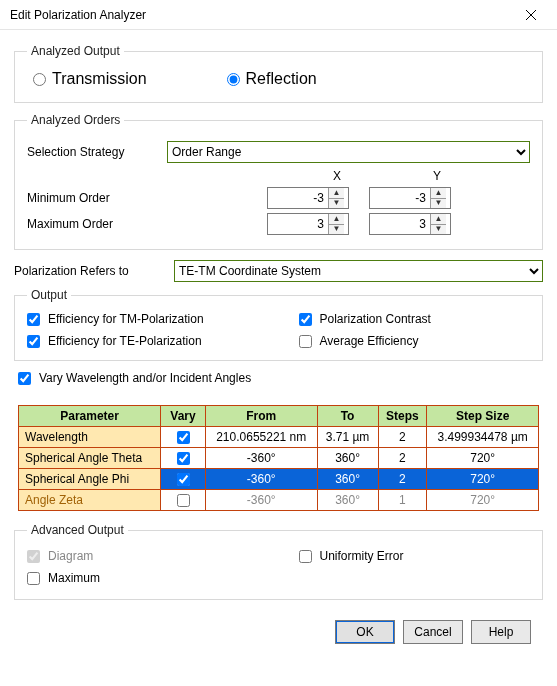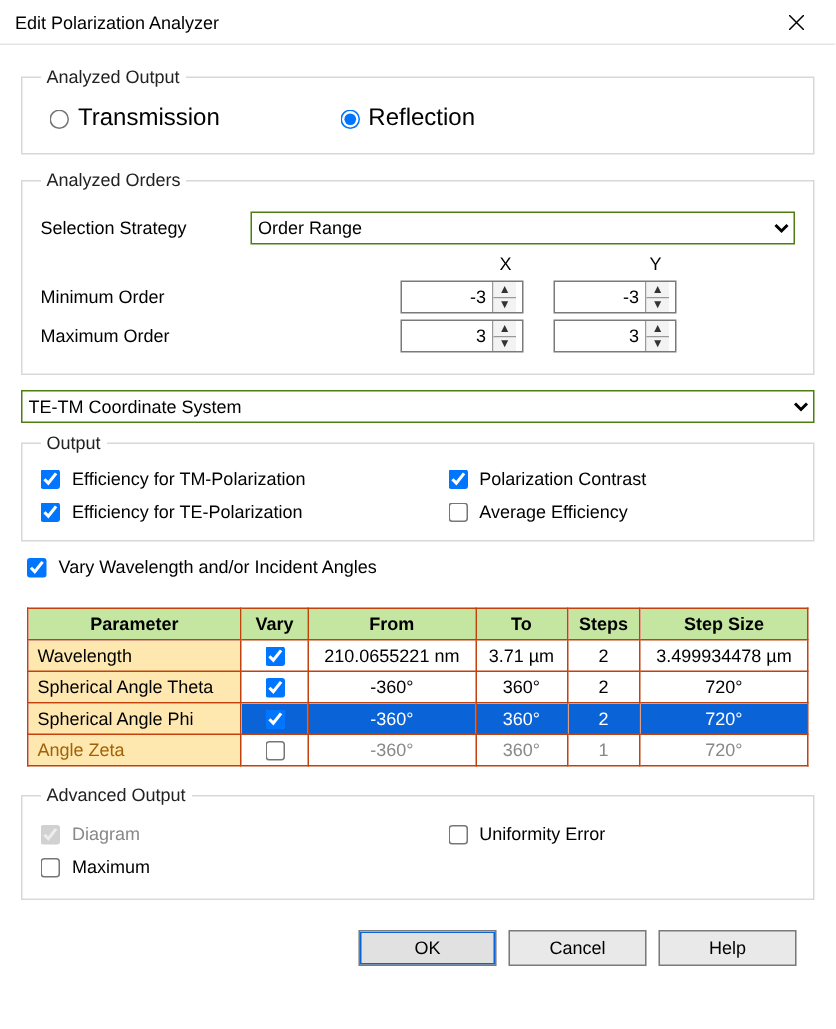--- a/index.html
+++ b/index.html
@@ -143,21 +143,21 @@
     padding: 4px 0;
   }
 
   .button-row {
     display: flex;
     justify-content: flex-end;
     gap: 8px;
     padding: 10px 12px 0 0;
   }
   button.dlg {
-    width: 92px; height: 24px;
+    width: 60px; height: 24px;
     font: inherit;
     border: 1px solid #7a7a7a;
     background: #e9e9e9;
   }
   button.dlg.primary {
     background: #e1e1e1;
     box-shadow: 0 0 0 1px #0a64d8 inset;
   }
 </style>
 </head>
@@ -232,20 +232,21 @@
         <input value="3" style="">
         <span class="btns">
             <div>▲</div>
             <div>▼</div>
           </span>
       </span>
     </div>
   </fieldset>
 
   <div class="polref-row">
+    <span class="lbl">Polarization Refers to</span>
     <select class="full">
       <option>TE-TM Coordinate System</option>
     </select>
   </div>
 
   <fieldset class="group">
     <legend>Output</legend>
     <div class="output-grid">
       <label class="chk-item">
         <input type="checkbox" checked="" style="">

